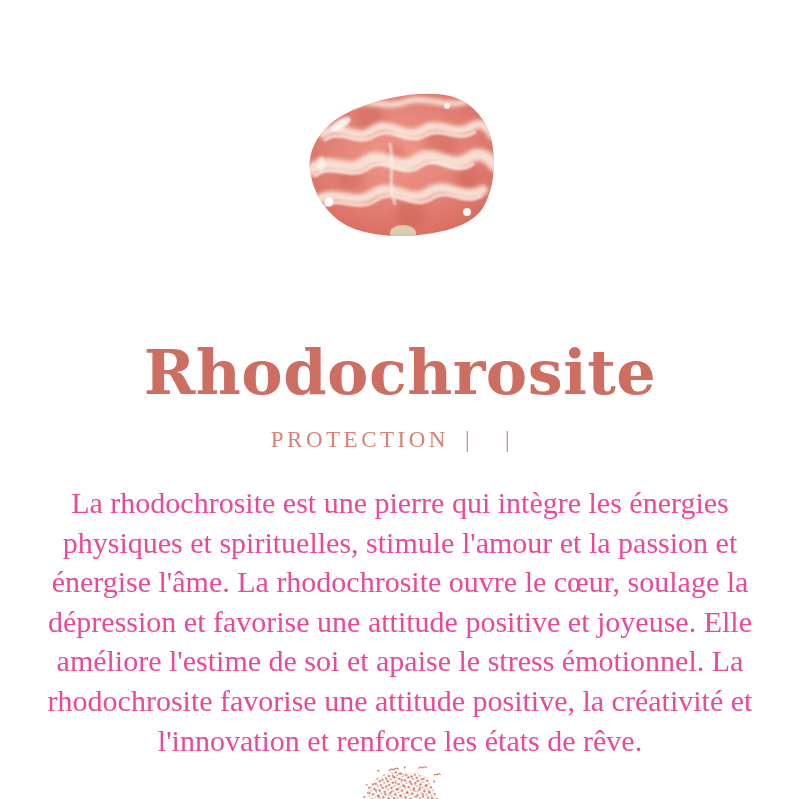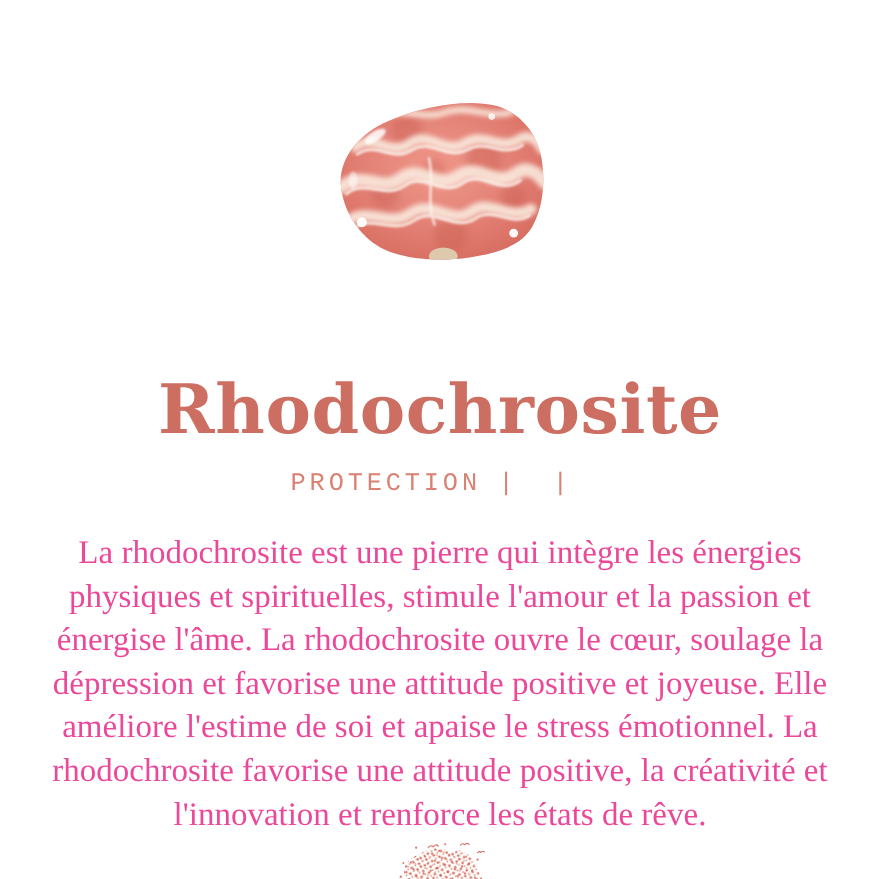--- a/index.html
+++ b/index.html
@@ -24,21 +24,21 @@
     font-family: "DejaVu Serif", serif;
     font-weight: 700;
     font-size: 62px;
     line-height: 1.05;
     color: #cd6e62;
     letter-spacing: 0.5px;
     text-align: center;
   }
   .subtitle {
     margin-top: 20px;
-    font-family: Liberation Mono, monospace;
+    font-family: Liberation Serif, serif;
     font-weight: 300;
     font-size: 23px;
     line-height: 1.3;
     color: #d98173;
     letter-spacing: 3.5px;
     text-align: center;
     display: flex; align-items: center; justify-content: center;
   }
   .subtitle .sep { margin: 0 16px; font-weight: 300; }
   .description {

